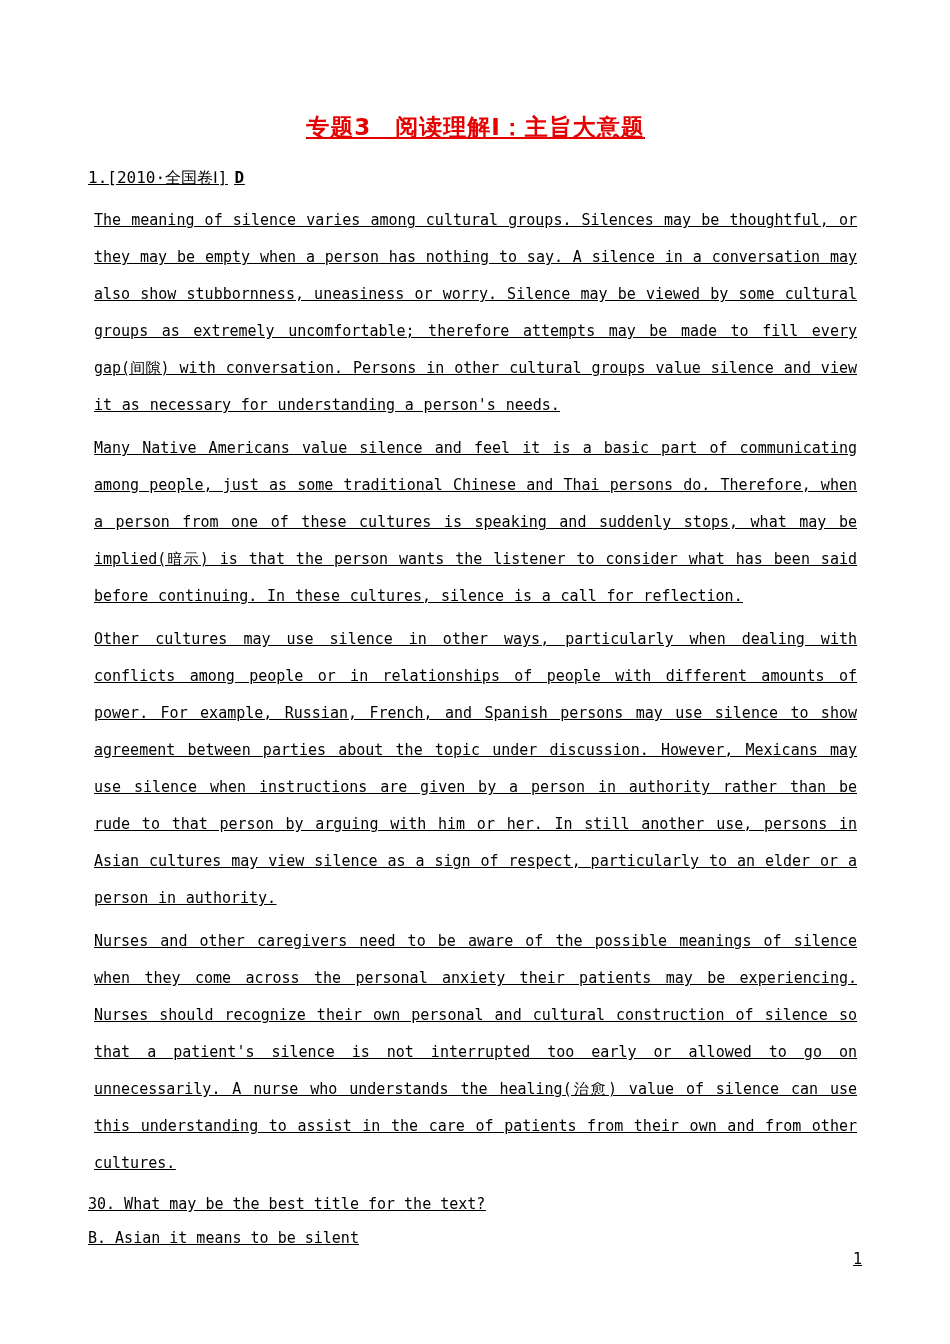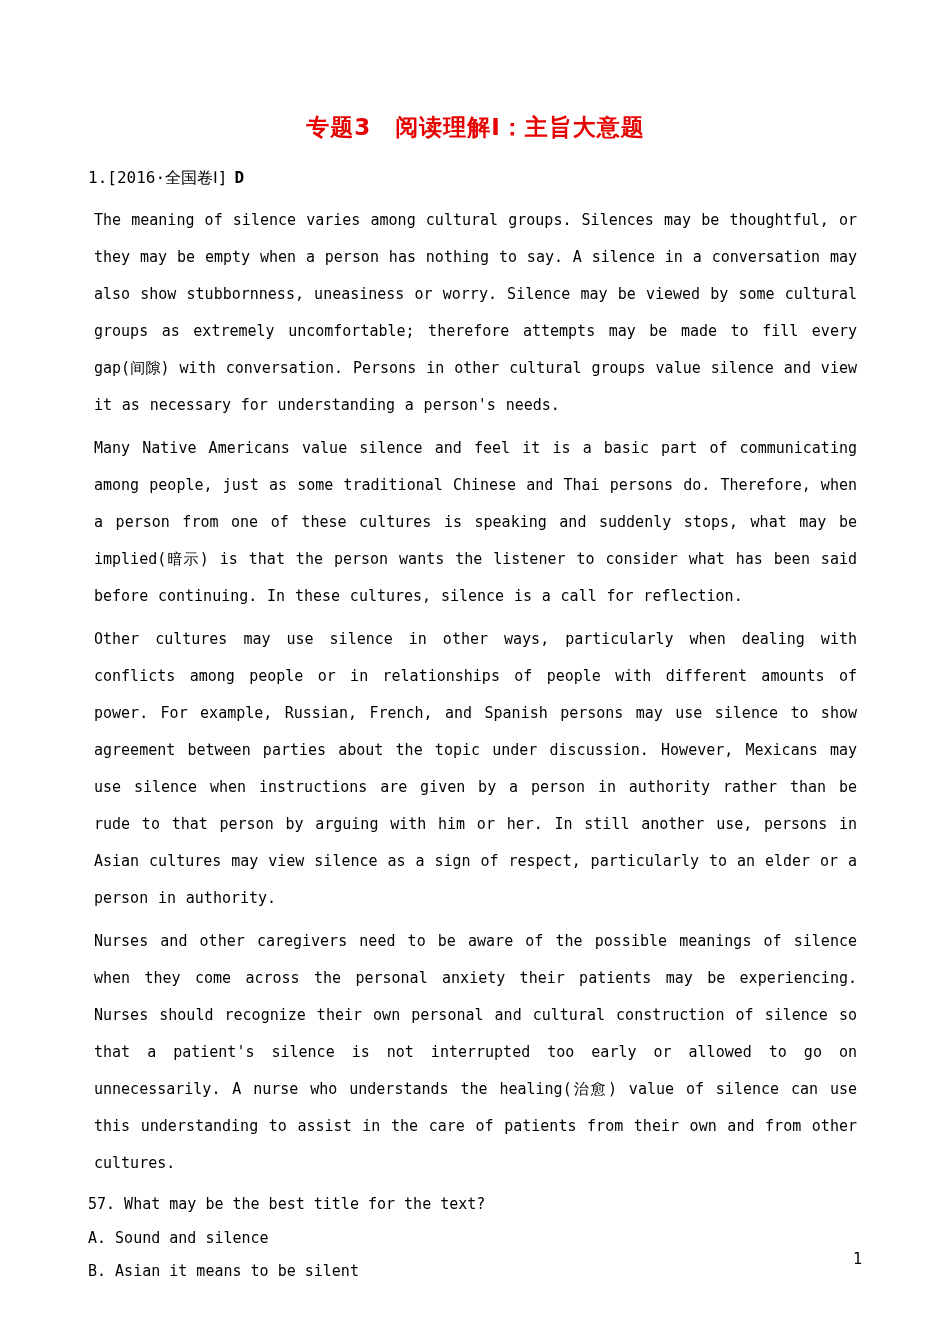--- a/index.html
+++ b/index.html
@@ -1,15 +1,15 @@
 <!DOCTYPE html>
 <html><head>
 <meta charset="utf-8">
 <style>
-  * { box-sizing: border-box; }
+  * { box-sizing: border-box; text-decoration: underline; }
   html, body {
     margin: 0;
     padding: 0;
     background: #ffffff;
   }
   .page {
     position: relative;
     width: 950px;
     height: 1344px;
     margin: 0 auto;
@@ -65,32 +65,31 @@
   }
 </style>
 </head>
 <body>
 
 <div class="page">
   <div class="content">
 
     <h1 class="doc-title">专题3　阅读理解Ⅰ：主旨大意题</h1>
 
-    <p class="source-line"><span>1.[2016·全国卷Ⅰ]</span><b class="answer">D</b></p>
+    <p class="source-line"><span>1.[2010·全国卷Ⅰ]</span><b class="answer">D</b></p>
 
     <p class="para">The meaning of silence varies among cultural groups. Silences may be thoughtful, or they may be empty when a person has nothing to say. A silence in a conversation may also show stubbornness, uneasiness or worry. Silence may be viewed by some cultural groups as extremely uncomfortable; therefore attempts may be made to fill every gap(间隙) with conversation. Persons in other cultural groups value silence and view it as necessary for understanding a person's needs.</p>
 
     <p class="para">Many Native Americans value silence and feel it is a basic part of communicating among people, just as some traditional Chinese and Thai persons do. Therefore, when a person from one of these cultures is speaking and suddenly stops, what may be implied(暗示) is that the person wants the listener to consider what has been said before continuing. In these cultures, silence is a call for reflection.</p>
 
     <p class="para">Other cultures may use silence in other ways, particularly when dealing with conflicts among people or in relationships of people with different amounts of power. For example, Russian, French, and Spanish persons may use silence to show agreement between parties about the topic under discussion. However, Mexicans may use silence when instructions are given by a person in authority rather than be rude to that person by arguing with him or her. In still another use, persons in Asian cultures may view silence as a sign of respect, particularly to an elder or a person in authority.</p>
 
     <p class="para">Nurses and other caregivers need to be aware of the possible meanings of silence when they come across the personal anxiety their patients may be experiencing. Nurses should recognize their own personal and cultural construction of silence so that a patient's silence is not interrupted too early or allowed to go on unnecessarily. A nurse who understands the healing(治愈) value of silence can use this understanding to assist in the care of patients from their own and from other cultures.</p>
 
     <div class="question-block">
-      <p class="qline">57. What may be the best title for the text?</p>
-      <p class="qline">A. Sound and silence</p>
+      <p class="qline">30. What may be the best title for the text?</p>
       <p class="qline">B. Asian it means to be silent</p>
     </div>
 
   </div>
 
   <div class="page-number">1</div>
 </div>
 
 </body></html>

